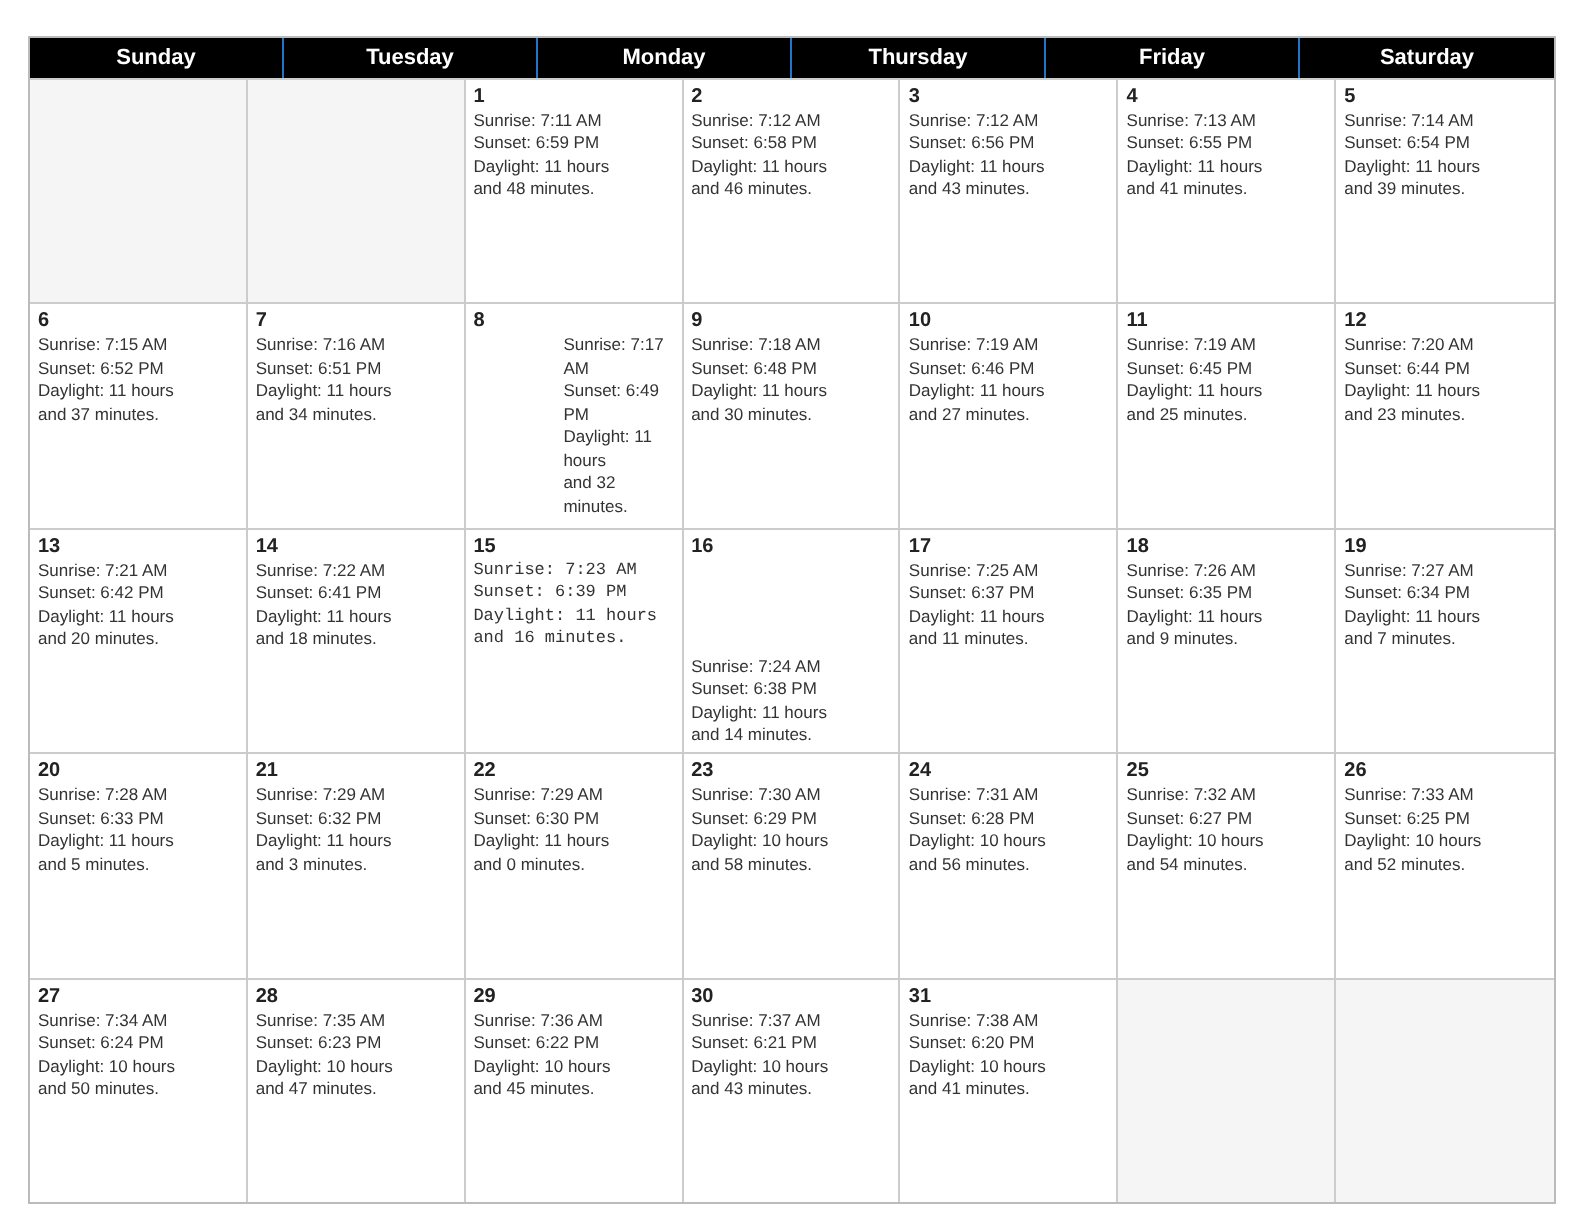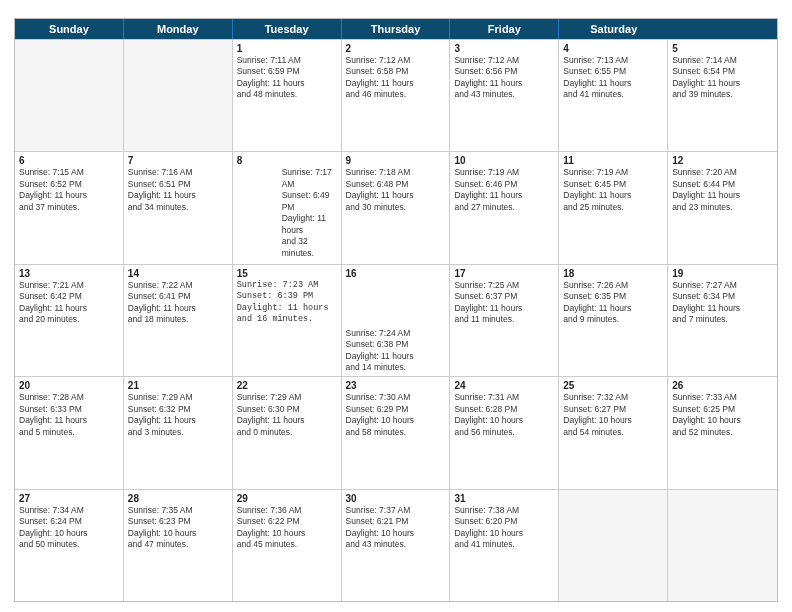--- a/index.html
+++ b/index.html
@@ -48,22 +48,22 @@
       margin-top: 2px;
     }
     .calendar {
       flex: 1;
       display: flex;
       flex-direction: column;
       border: 1px solid #bbb;
     }
     .cal-header-row {
       display: grid;
-      grid-template-columns: repeat(7, 1fr);
-      background: #0c4a6e;
+      grid-template-columns: repeat(6, 1fr);
+      background: #000000;
     }
     .cal-header-cell {
       color: #fff;
       font-size: 11px;
       font-weight: bold;
       padding: 4px 4px;
       text-align: center;
       border-right: 1px solid #2176c7;
     }
     .cal-header-cell:last-child { border-right: none; }
@@ -105,22 +105,22 @@
 </head>
 <body>
 
 <div class="page">
   <div class="header">
   </div>
 
   <div class="calendar">
     <div class="cal-header-row">
     <div class="cal-header-cell">Sunday</div>
+        <div class="cal-header-cell">Tuesday</div>
         <div class="cal-header-cell">Monday</div>
-        <div class="cal-header-cell">Tuesday</div>
         <div class="cal-header-cell">Thursday</div>
         <div class="cal-header-cell">Friday</div>
         <div class="cal-header-cell">Saturday</div>
       </div>
     <div class="cal-body">
     <div class="cal-row">
           <div class="cal-cell empty"></div>
           <div class="cal-cell empty"></div>
           <div class="cal-cell">
             <div class="day-num">1</div>

